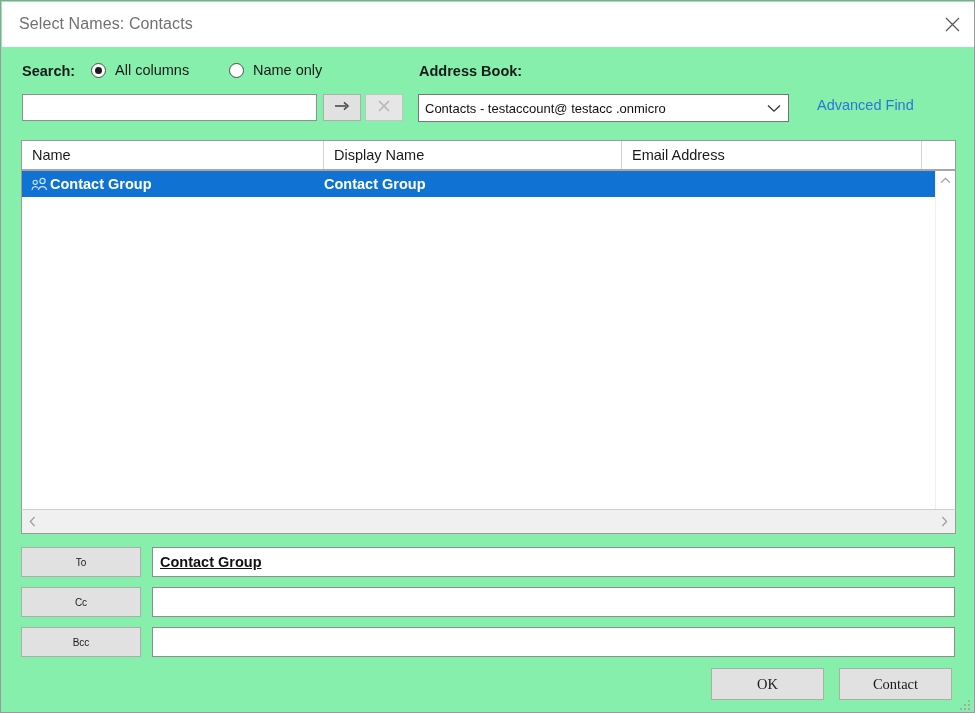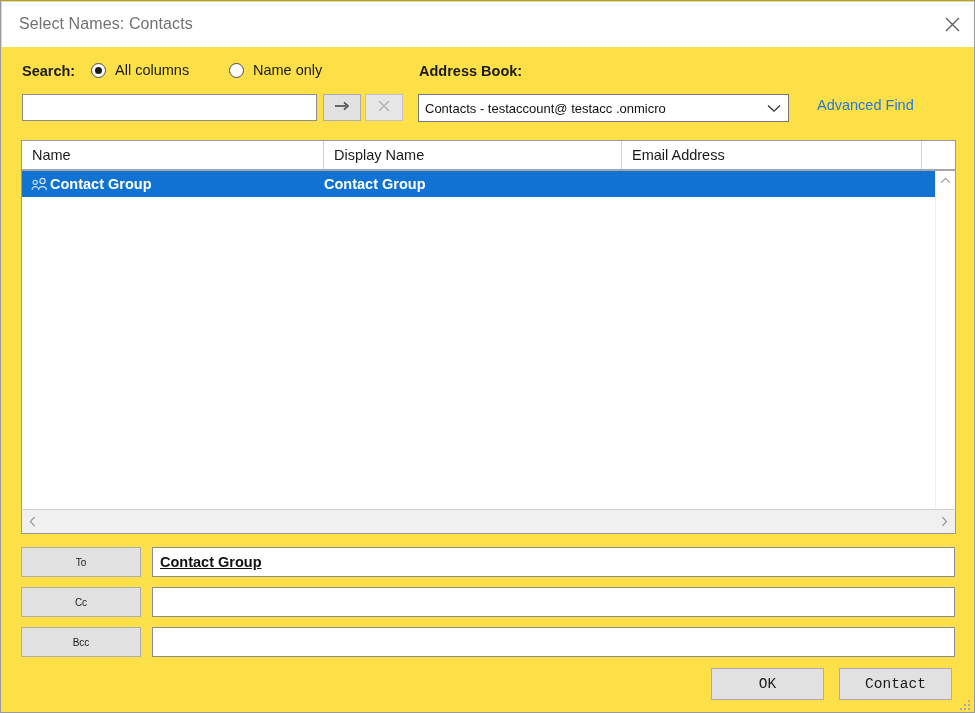--- a/index.html
+++ b/index.html
@@ -10,21 +10,21 @@
   body {
     font-family: "Liberation Sans", sans-serif;
     -webkit-font-smoothing: antialiased;
   }
 
   .dialog {
     position: relative;
     width: 975px;
     height: 713px;
     box-sizing: border-box;
-    background: #fde047;
+    background: #86efac;
     border: 1px solid #9a9a9a;
     overflow: hidden;
   }
 
   
   .titlebar {
     position: absolute;
     left: 1px;
     top: 1px;
     width: 973px;
@@ -332,21 +332,21 @@
 
   
   .foot-btn {
     position: absolute;
     top: 667px;
     width: 113px;
     height: 32px;
     box-sizing: border-box;
     background: #e1e1e1;
     border: 1px solid #adadad;
-    font-family: Liberation Mono, monospace;
+    font-family: Liberation Serif, serif;
     font-size: 14.5px;
     color: #1a1a1a;
     display: flex;
     align-items: center;
     justify-content: center;
     cursor: default;
   }
   .ok-btn     { left: 710px; }
   .cancel-btn { left: 838px; }
 

